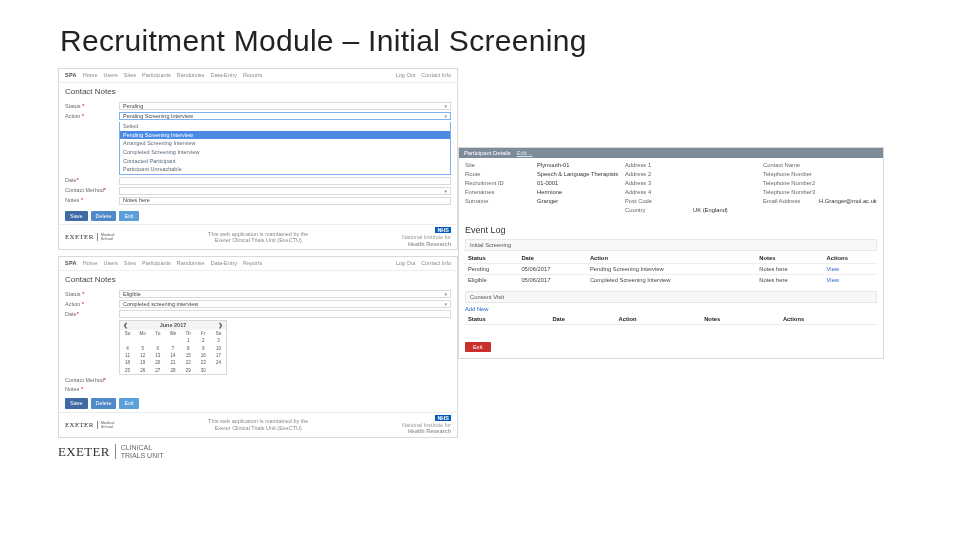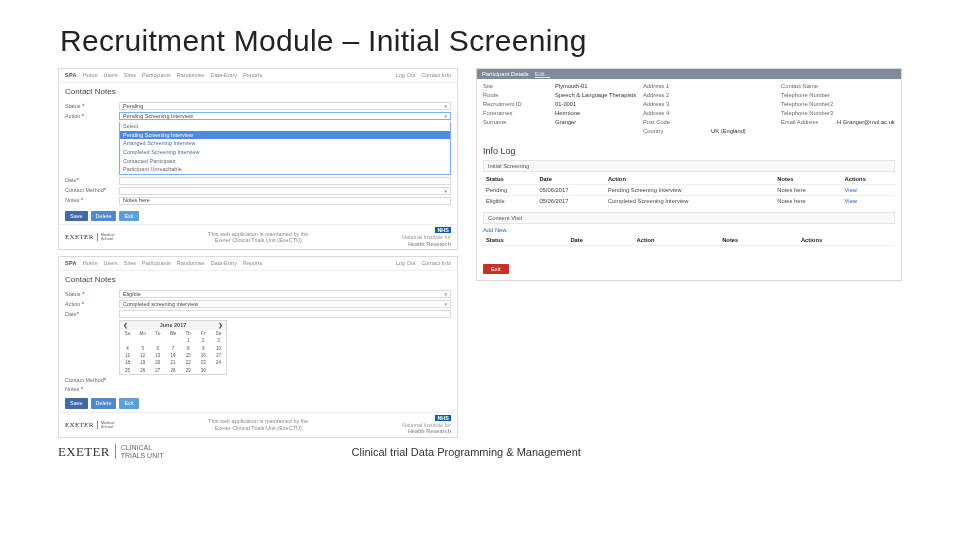--- a/index.html
+++ b/index.html
@@ -16,21 +16,21 @@
     --btn-exit:#5a9fd8;
     --btn-red:#c9302c;
     --dropdown-open:#7fb1f0;
     --link:#2a68c8;
   }
   *{box-sizing:border-box;font-family:Arial,Helvetica,sans-serif}
   body{margin:0;background:#fff;color:var(--text);width:960px;height:540px;overflow:hidden}
   .slide{padding:24px 81px 8px 58px}
   h1.slide-title{font-weight:400;font-size:30px;margin:0 0 10px 2px;letter-spacing:.3px;color:#222}
 
-  .content{display:flex;gap:18px;align-items:flex-start}
+  .content{display:flex;align-items:center}
   .left-col{display:flex;flex-direction:column;gap:6px;flex:0 0 400px}
   .mini{border:1px solid var(--border);font-size:5.5px;line-height:1.2;background:#fff}
   .mini-nav{display:flex;align-items:center;gap:6px;padding:3px 6px;color:var(--nav-link);border-bottom:1px solid #eee}
   .brand{color:#4a4a4a;font-weight:600;letter-spacing:.3px}
   .mini-nav .spacer{flex:1}
   .section-title{font-size:8px;color:#444;padding:4px 6px 2px 6px;font-weight:400}
   .form{padding:2px 6px 4px 6px}
   .row{display:flex;align-items:center;margin:2px 0}
   .row label{color:var(--muted);flex:0 0 54px}
   .row .req{color:#b00}
@@ -314,21 +314,21 @@
           <div class="lab">Email Address</div>
           <div class="val">H.Granger@mol.ac.uk</div>
           <div class="lab"></div>
           <div class="val"></div>
           <div class="lab">Country</div>
           <div class="val">UK (England)</div>
           <div class="lab"></div>
           <div class="val"></div>
         </div>
 
-      <div class="subhead">Info Log</div>
+      <div class="subhead">Event Log</div>
       <div class="sub-title-box">Initial Screening</div>
       <table class="grid">
         <thead>
             <tr id="ev-head">
               <th>Status</th>
               <th>Date</th>
               <th>Action</th>
               <th>Notes</th>
               <th>Actions</th>
             </tr>
@@ -375,16 +375,15 @@
   </div>
 
   <div class="slide-footer">
     <div class="logo">
       <span class="exeter">EXETER</span>
       <span class="ctu">
           <span>CLINICAL</span>
           <span>TRIALS UNIT</span>
         </span>
     </div>
-    <div class="caption">Clinical trial Data Programming &amp; Management</div>
     <div style="width:110px"></div>
   </div>
 </div>
 
 </body></html>

